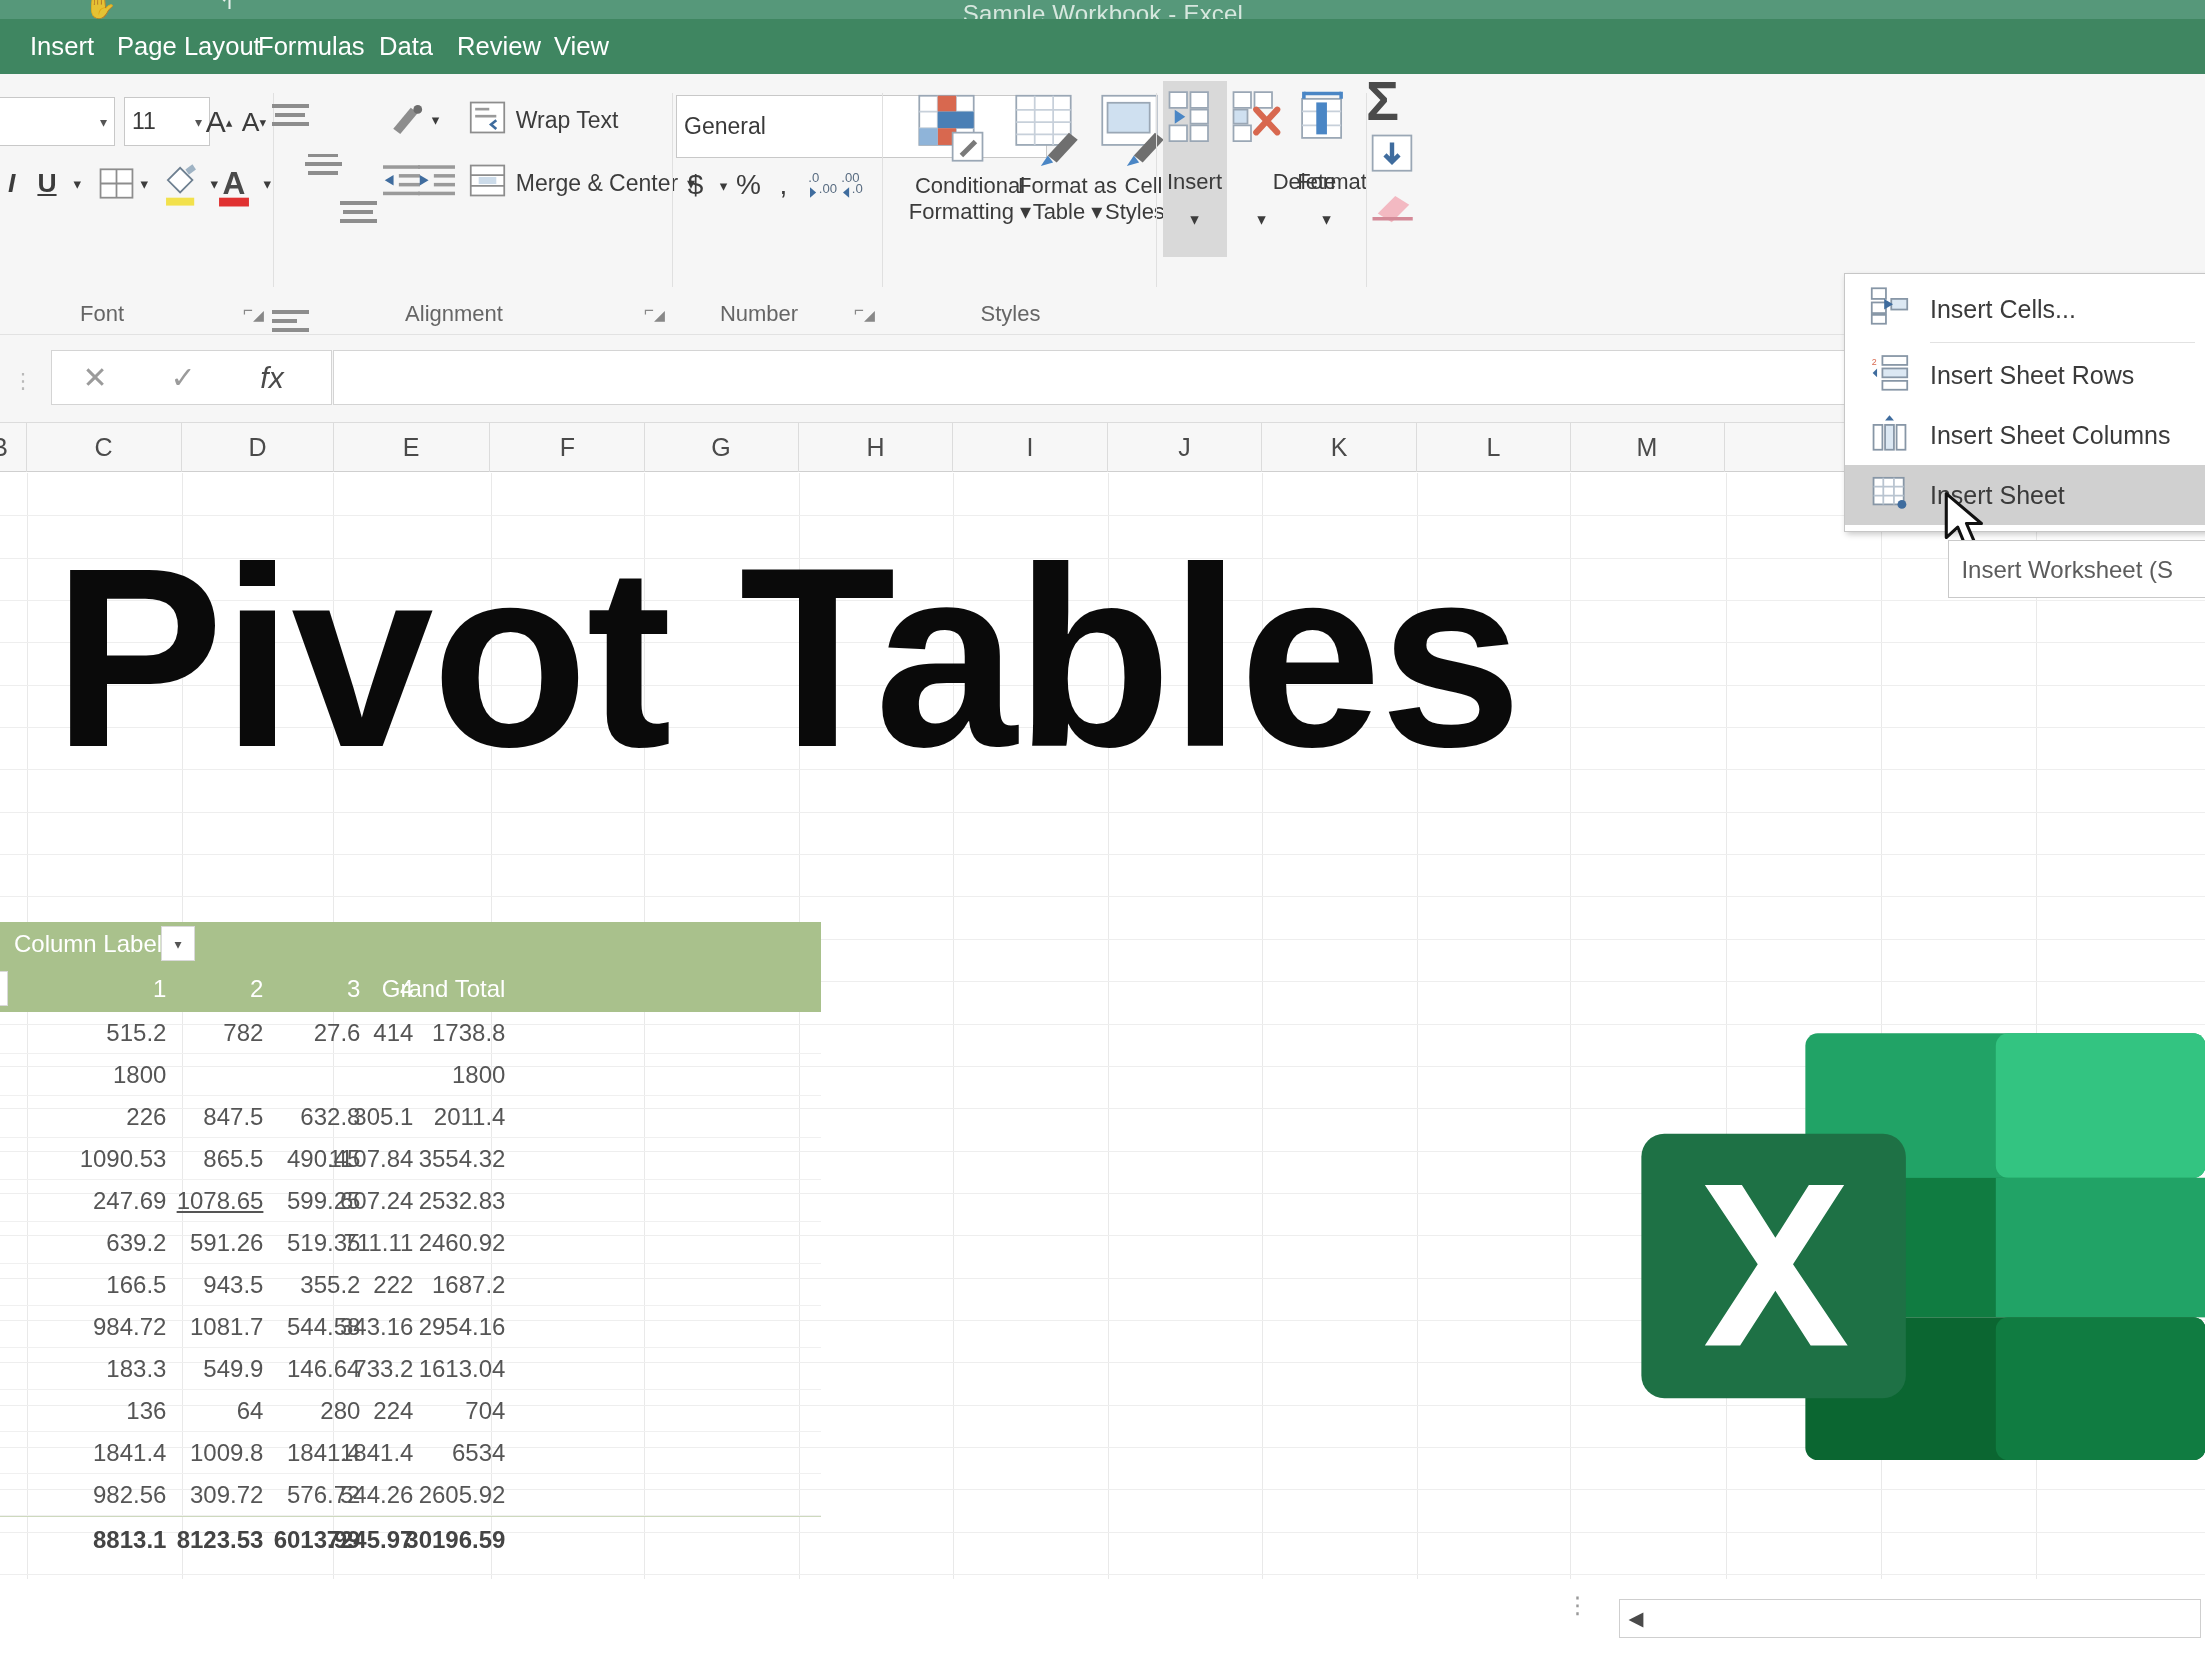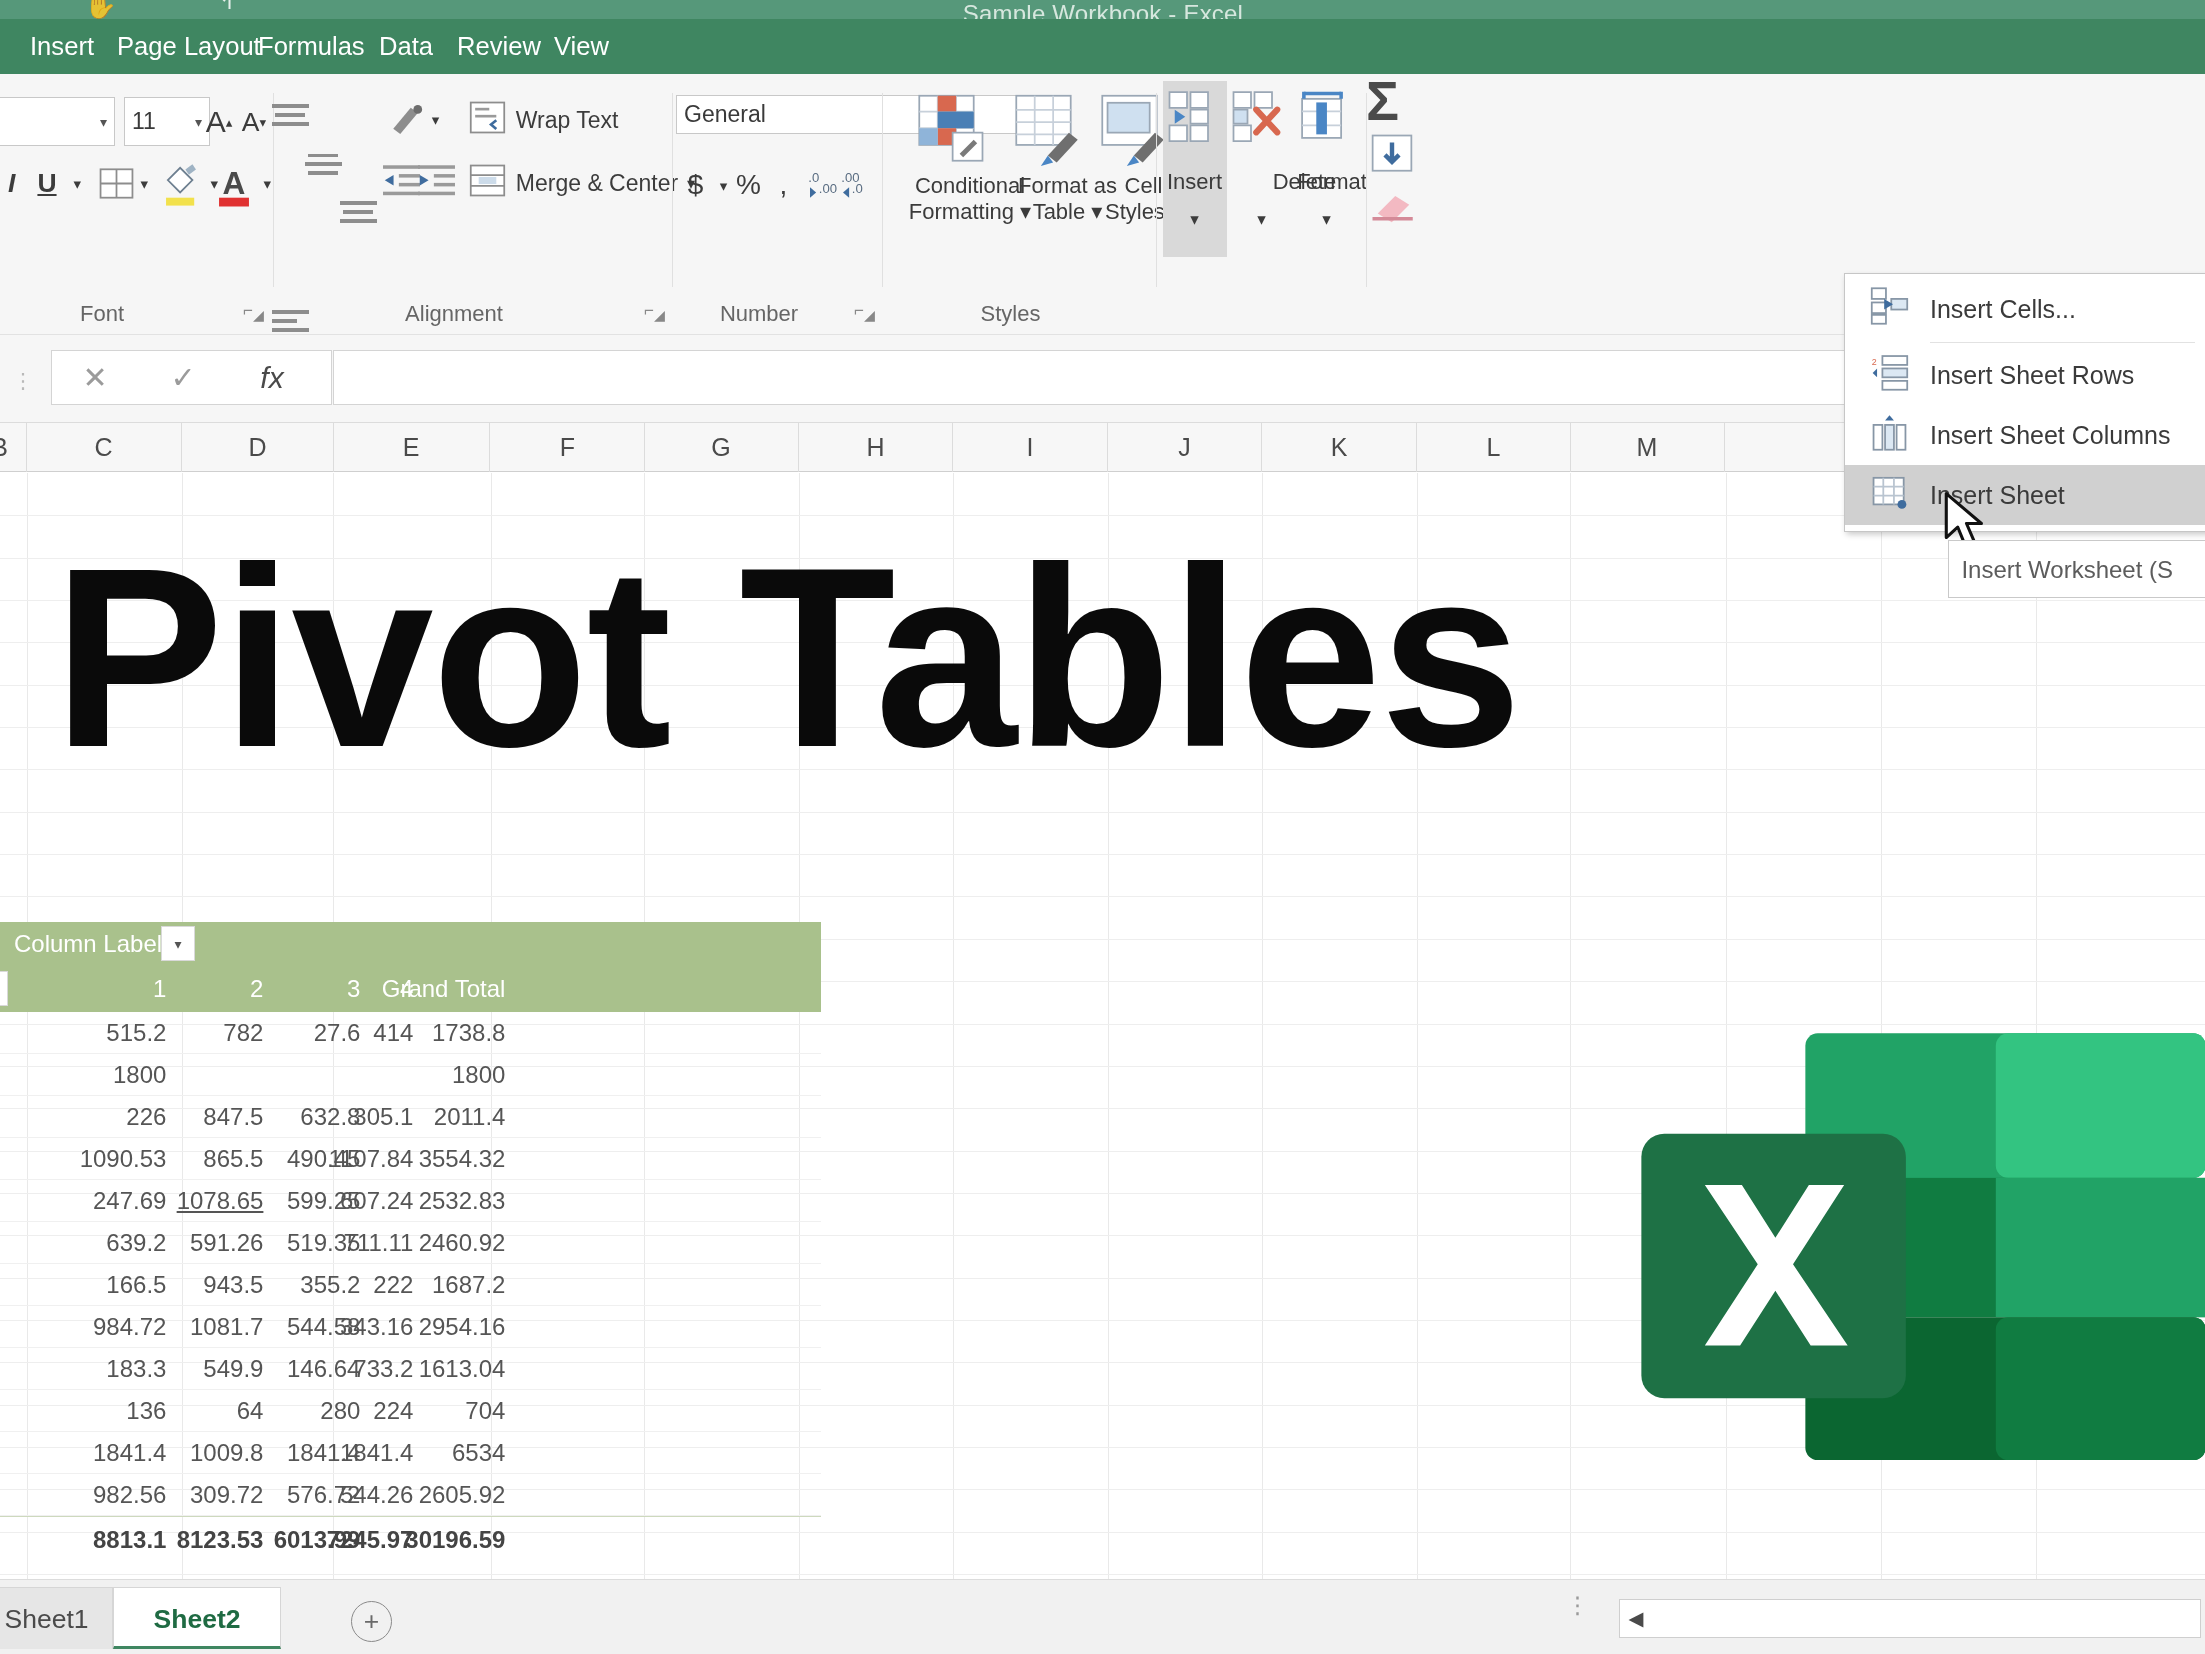--- a/index.html
+++ b/index.html
@@ -381,21 +381,21 @@
         </svg>
       </span>
       <span>Merge &amp; Center</span>
       <span style="font-size:16px;">▾</span>
     </div>
 
     <div class="grp-label" style="left:388px; width:132px;">Alignment</div>
     <div class="dlg-launcher" style="left:644px;">⌐<sub>◢</sub></div>
     <div class="grp-sep" style="left:672px;"></div>
 
-    <div class="ctl combo" style="left:676px; top:21px; width:371px; height:39px;">
+    <div class="ctl combo" style="left:676px; top:21px; width:371px; height:63px;">
       <span class="cval">General</span>
       <span class="carrow">▾</span>
     </div>
     <div class="ctl ibtn" style="left:676px; top:86px; width:39px; height:49px; font-size:28px;">
       <span>$</span>
     </div>
     <div class="ctl ibtn" style="left:711px; top:94px; width:25px; height:35px; font-size:15px;">▾</div>
     <div class="ctl ibtn" style="left:729px; top:86px; width:39px; height:49px; font-size:28px;">
       <span>%</span>
     </div>
@@ -769,24 +769,19 @@
   </div>
 
   <div class="cursor">
     <svg width="51" height="67" viewBox="0 0 58 76">
       <path d="M6 4 L6 54 L19 42 L28 64 L38 59 L29 38 L46 38 Z" fill="#ffffff" stroke="#111111" stroke-width="3.5" stroke-linejoin="round"></path>
     </svg>
   </div>
 
   <div class="tooltip">Insert Worksheet (S</div>
 
-  <div class="tabbar">
-    <div class="sheet-tab inactive" style="left:-19.4px; width:132px;">Sheet1</div>
-    <div class="sheet-tab active" style="left:113px; width:168px;">Sheet2</div>
-    <div class="addsheet">+</div>
-  </div>
   <div class="hscroll-dots">⋮</div>
   <div class="hscroll">
     <div class="hscroll-arrow">◀</div>
   </div>
 
 </div>
 
 
 </body></html>

